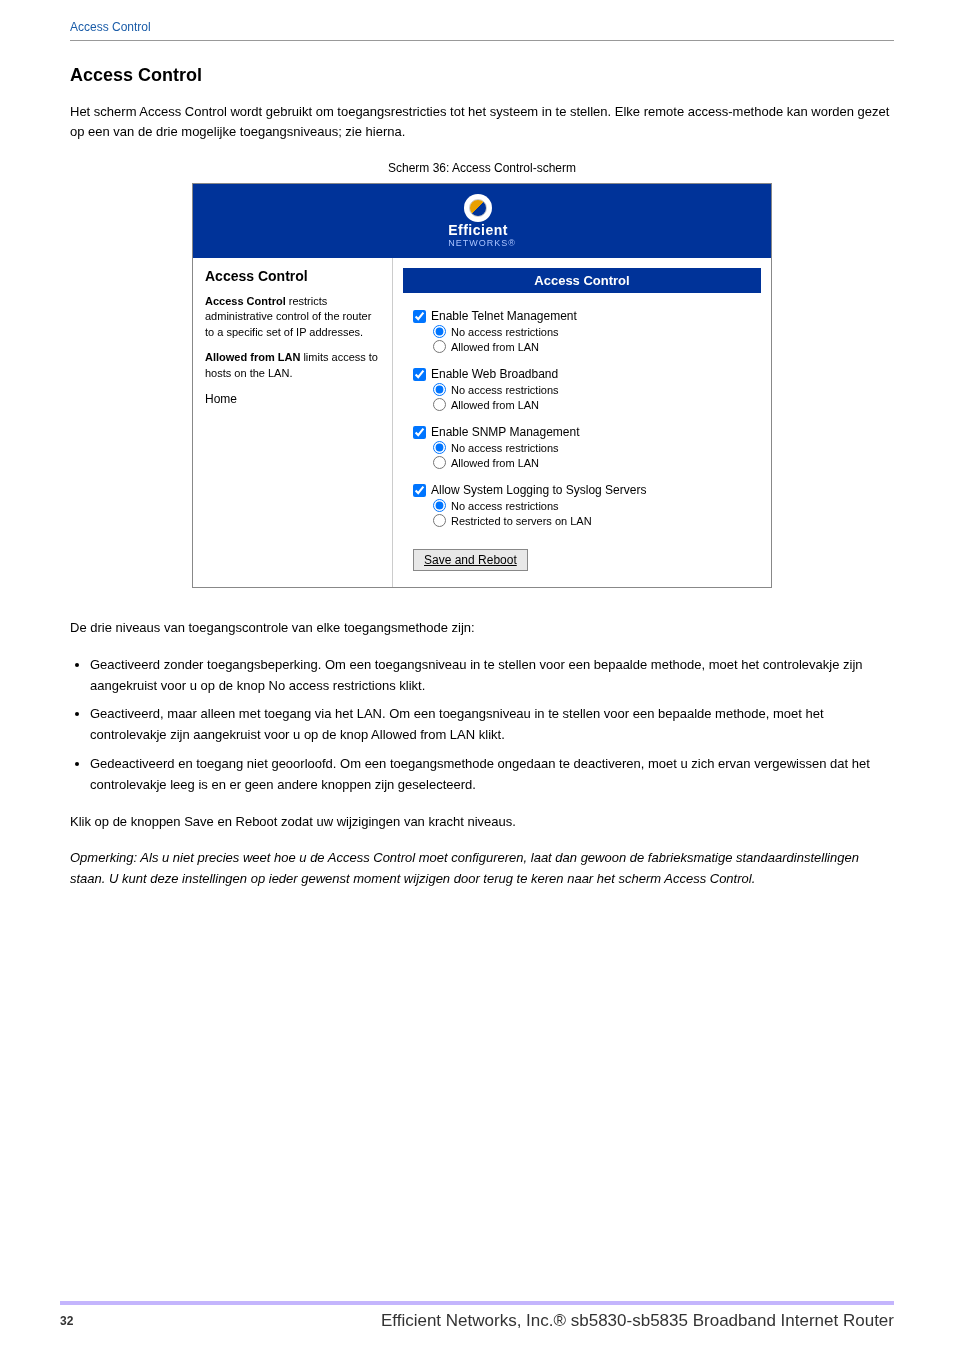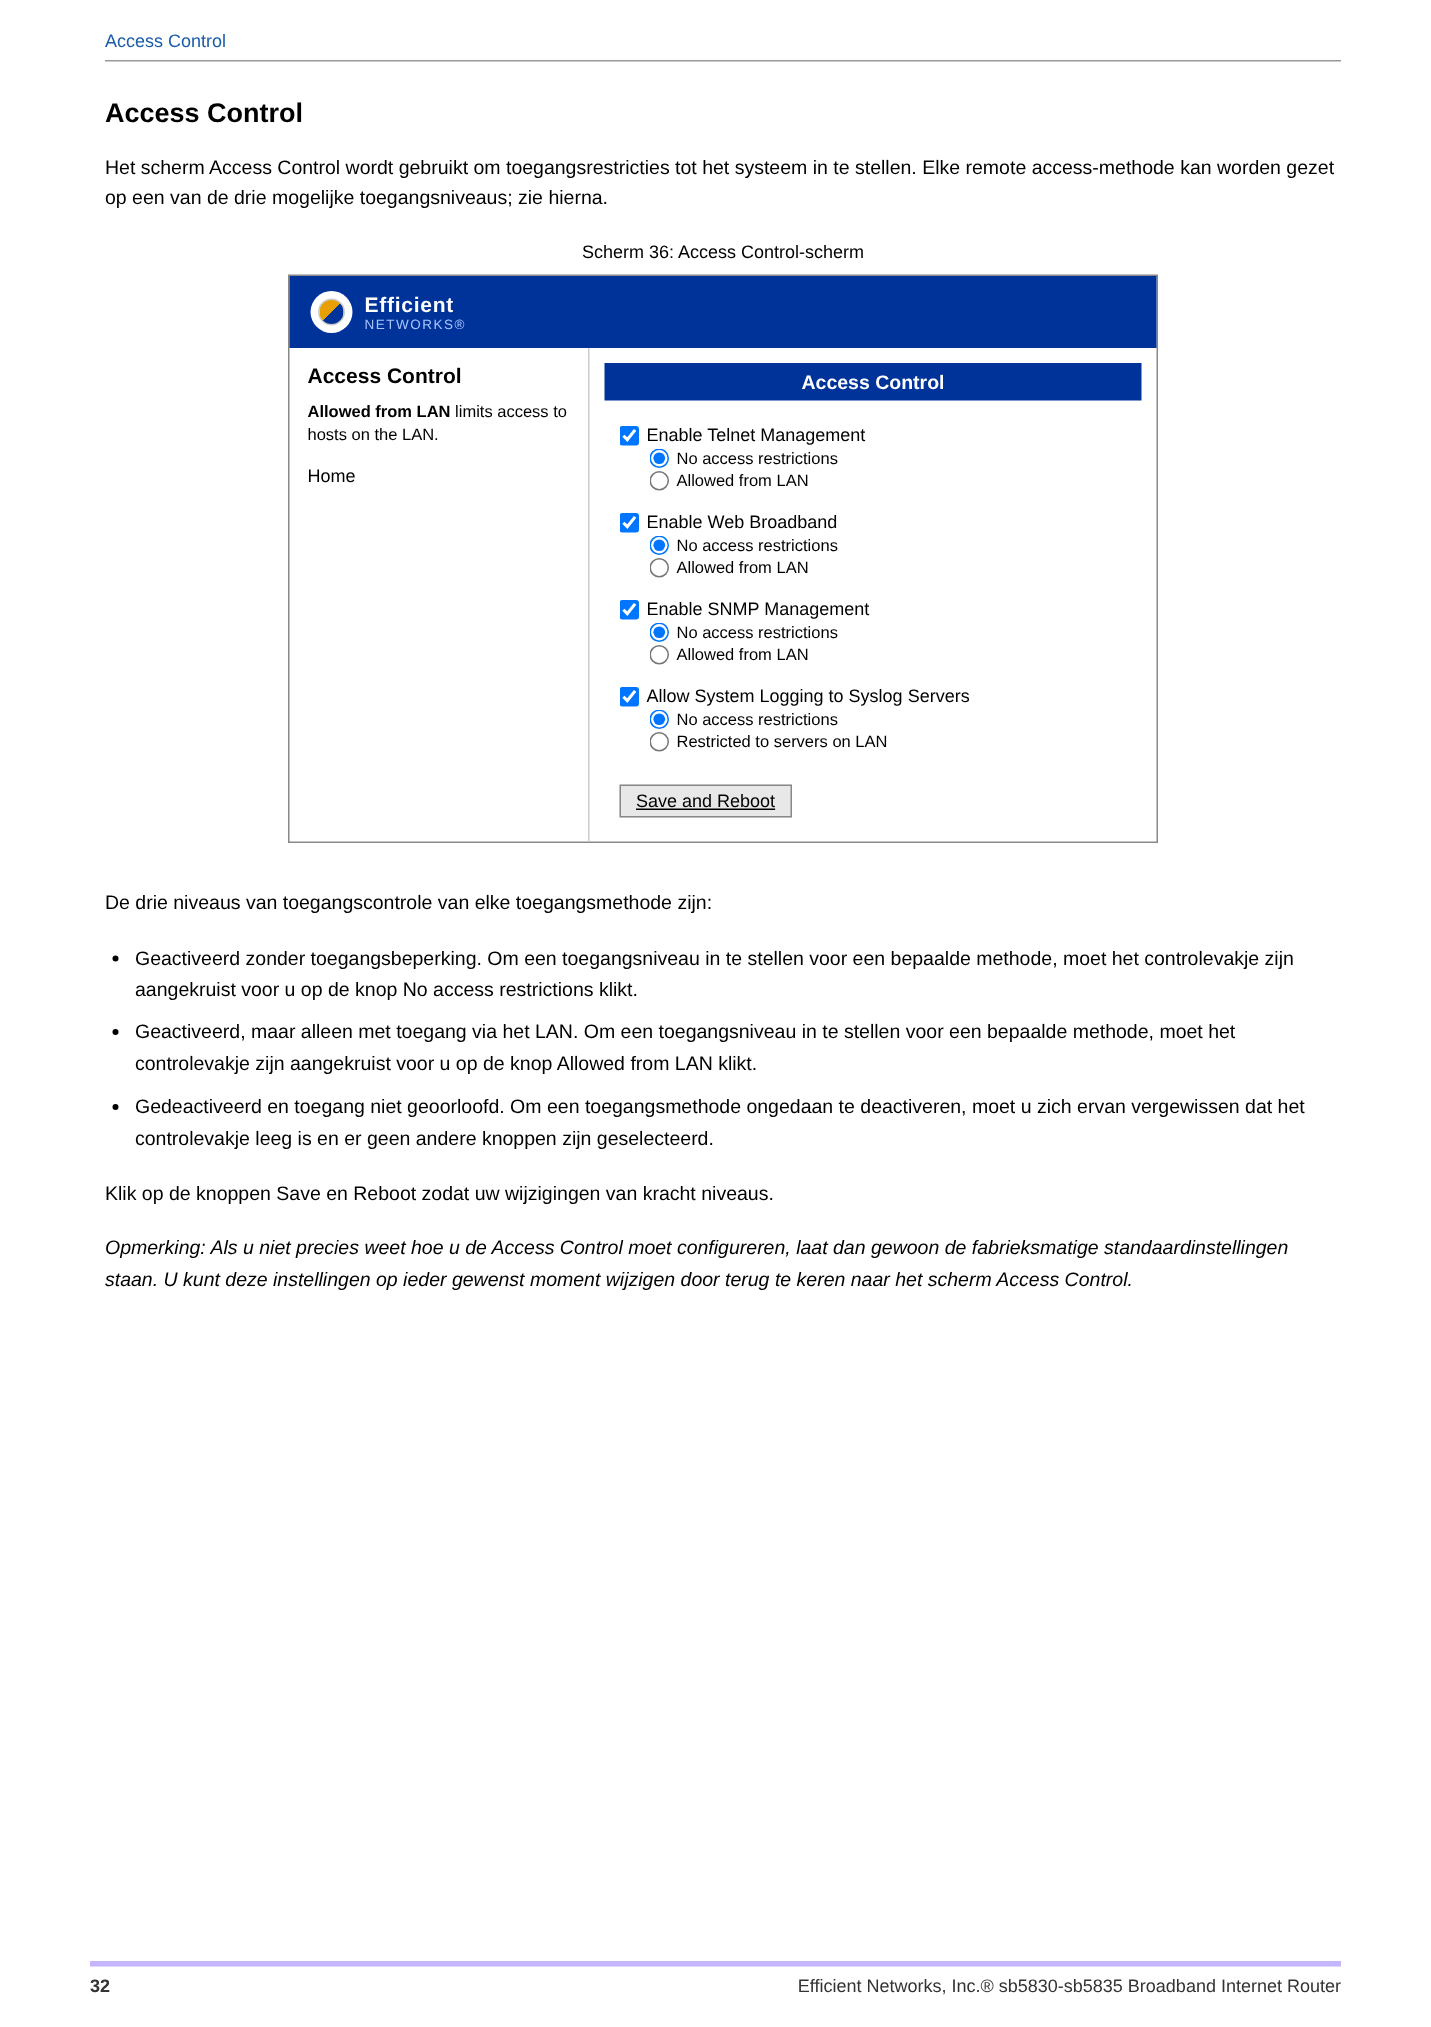--- a/index.html
+++ b/index.html
@@ -57,20 +57,21 @@
       width: 580px;
       margin: 0 auto 30px auto;
       background: #fff;
     }
 
     .router-header {
       background: #003399;
       padding: 10px 14px;
       display: flex;
       align-items: center;
+      flex-direction: column;
     }
 
     .router-logo-circle {
       width: 28px;
       height: 28px;
       border-radius: 50%;
       background: #fff;
       display: flex;
       align-items: center;
       justify-content: center;
@@ -234,21 +235,21 @@
       color: #333;
       border-top: 4px solid #c4b5fd;
       padding-top: 6px;
     }
 
     .footer-left {
       font-weight: bold;
     }
 
     .footer-right {
-      font-size: 12px;
+      font-size: 17px;
     }
   </style>
 </head>
 <body>
 
 <div class="page-wrapper">
 
   <div class="breadcrumb">Access Control</div>
   <hr class="top-divider">
 
@@ -269,20 +270,24 @@
         <div class="router-brand-sub">NETWORKS®</div>
       </div>
     </div>
 
 
     <div class="router-body">
 
       <div class="router-sidebar">
         <div class="router-sidebar-title">Access Control</div>
 
+        <p>
+          <strong>Access Control</strong>
+          <span> restricts administrative control of the router to a specific set of IP addresses.</span>
+        </p>
 
 
         <p>
           <strong>Allowed from LAN</strong>
           <span> limits access to hosts on the LAN.</span>
         </p>
 
         <a href="#">Home</a>
       </div>
 

